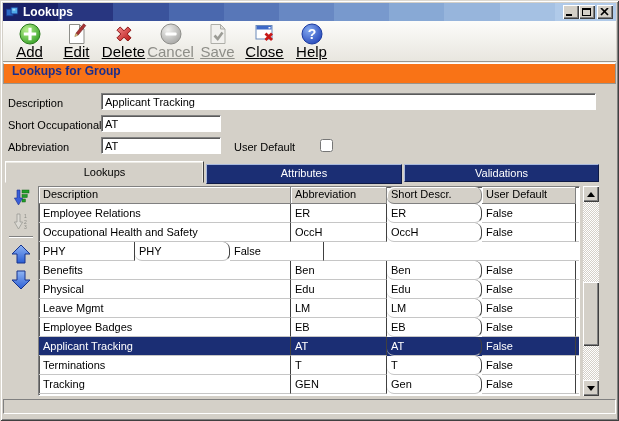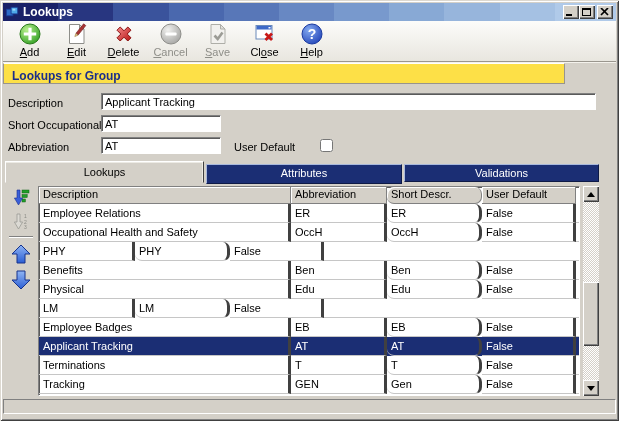--- a/index.html
+++ b/index.html
@@ -25,26 +25,26 @@
   .glyph-min{position:absolute;left:3px;bottom:3px;width:6px;height:2px;background:#000;}
   .glyph-max{position:absolute;left:3px;top:3px;width:9px;height:8px;border:1px solid #000;border-top-width:2px;}
   .glyph-close{position:absolute;left:3px;top:3px;}
 
   
   .toolbar{position:absolute;left:3px;top:21px;width:613px;height:41px;display:flex;align-items:flex-start;
     padding:1px 0 0 3px;background:linear-gradient(#FCFCFA,#E8E6DF);
     border-bottom:1px solid #9A968E;box-shadow:0 1px 0 #F4F2EC;}
   .tbtn{width:47px;height:38px;display:flex;flex-direction:column;align-items:center;cursor:default;}
   .tbtn svg{width:24px;height:24px;flex:none;}
-  .tlabel{font-size:11px;line-height:12px;color:#000;}
+  .tlabel{font-size:15px;line-height:12px;color:#000;text-decoration:underline;}
   .tbtn.disabled .tlabel{color:#8E8E88;}
 
   
-  .group-header{position:absolute;left:3px;top:63px;width:562px;height:21px;background:#fde047;
-    border:1px solid #98948C;border-top-color:#FFFFFF;display:flex;align-items:flex-end;}
+  .group-header{position:absolute;left:3px;top:63px;width:613px;height:21px;background:#f97316;
+    border:1px solid #98948C;border-top-color:#FFFFFF;display:flex;align-items:flex-start;}
   .gtitle{font-size:12px;font-weight:bold;color:#1B2E8C;margin-left:8px;}
 
   
   .form-label{position:absolute;font-size:11px;color:#000;white-space:nowrap;}
   .tfield{position:absolute;background:#fff;border:1px solid;border-color:#808080 #fff #fff #808080;
     box-shadow:inset 1px 1px 0 #5A5A5A;font-size:11px;font-family:inherit;padding:1px 3px;height:17px;outline:none;}
   .checkbox{position:absolute;width:13px;height:13px;margin:0;}
 
   
   .tab{position:absolute;font-size:11px;text-align:center;cursor:default;}
@@ -66,21 +66,21 @@
   .thead{display:flex;height:17px;}
   .th{background:#D4D0C8;font-size:11px;color:#000;padding:1px 0 0 4px;white-space:nowrap;overflow:hidden;
     border-right:1px solid #808080;border-bottom:1px solid #808080;box-shadow:inset 1px 1px 0 #fff;}
   .c0{width:252px;flex:none;}
   .c1{width:96px;flex:none;}
   .c2{width:95px;flex:none;border-radius:7px;}
   .c3{width:94px;flex:none;}
   .cfill{flex:1;}
   .trow{display:flex;height:19px;cursor:default;}
   .cell{font-size:11px;color:#000;padding:3px 0 0 4px;white-space:nowrap;overflow:hidden;
-    border-right:3px solid #404040;border-bottom:1px solid #C6C6C6;}
+    border-right:1px solid #404040;border-bottom:1px solid #C6C6C6;}
   .cell.cfill{border-right:none;}
   .trow.selected{background:#1B2E74;}
   .trow.selected .cell{color:#fff;}
 
   
   .scrollbar{position:absolute;left:583px;top:186px;width:16px;height:210px;
     background:#ECEAE4;background-image:repeating-conic-gradient(#FFFFFF 0% 25%, #D4D0C8 0% 50%);background-size:2px 2px;}
   .sb-btn{position:absolute;left:0;width:16px;height:16px;background:#D4D0C8;
     box-shadow:inset 1px 1px 0 #fff, inset -1px -1px 0 #404040, inset -2px -2px 0 #808080;
     display:flex;align-items:center;justify-content:center;}
@@ -306,20 +306,21 @@
 
         <div class="trow">
           <div class="cell c0">Physical</div>
           <div class="cell c1">Edu</div>
           <div class="cell c2">Edu</div>
           <div class="cell c3">False</div>
           <div class="cell cfill"></div>
         </div>
 
         <div class="trow">
+          <div class="cell c0">Leave Mgmt</div>
           <div class="cell c1">LM</div>
           <div class="cell c2">LM</div>
           <div class="cell c3">False</div>
           <div class="cell cfill"></div>
         </div>
 
         <div class="trow">
           <div class="cell c0">Employee Badges</div>
           <div class="cell c1">EB</div>
           <div class="cell c2">EB</div>

